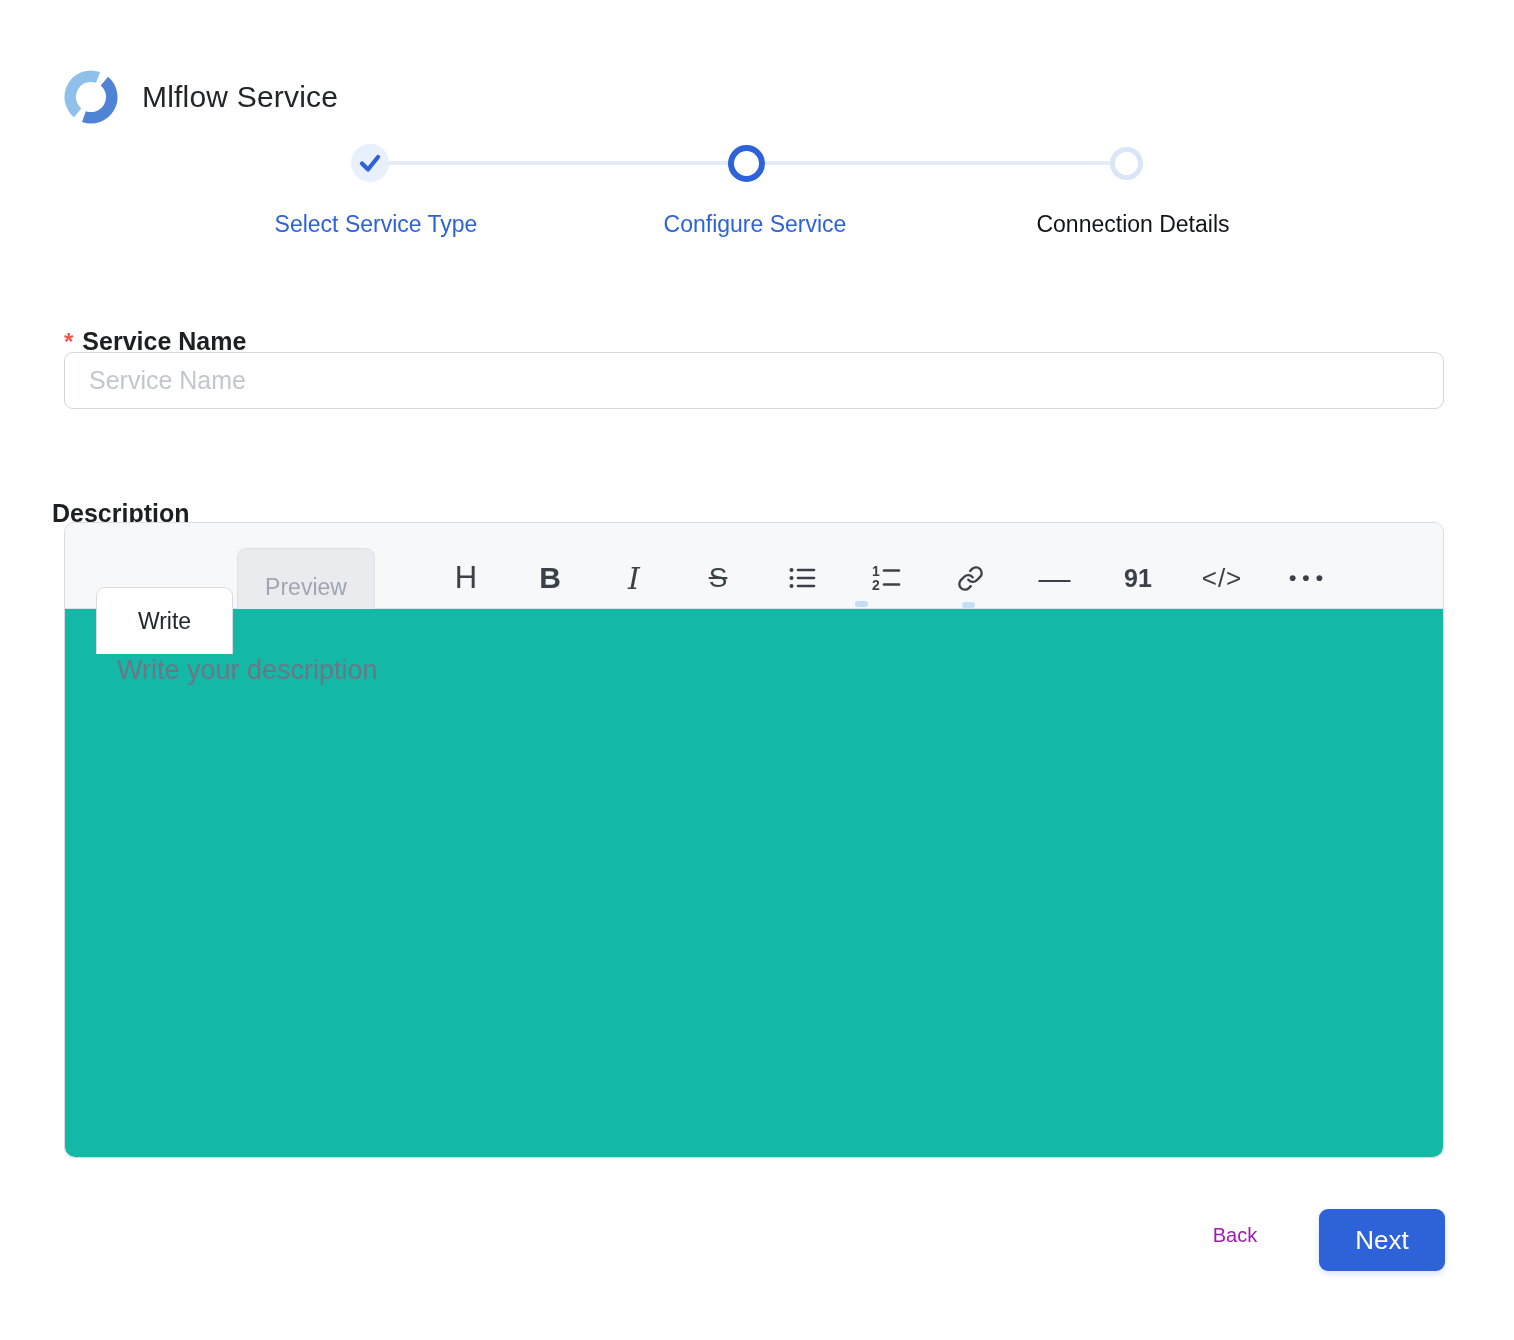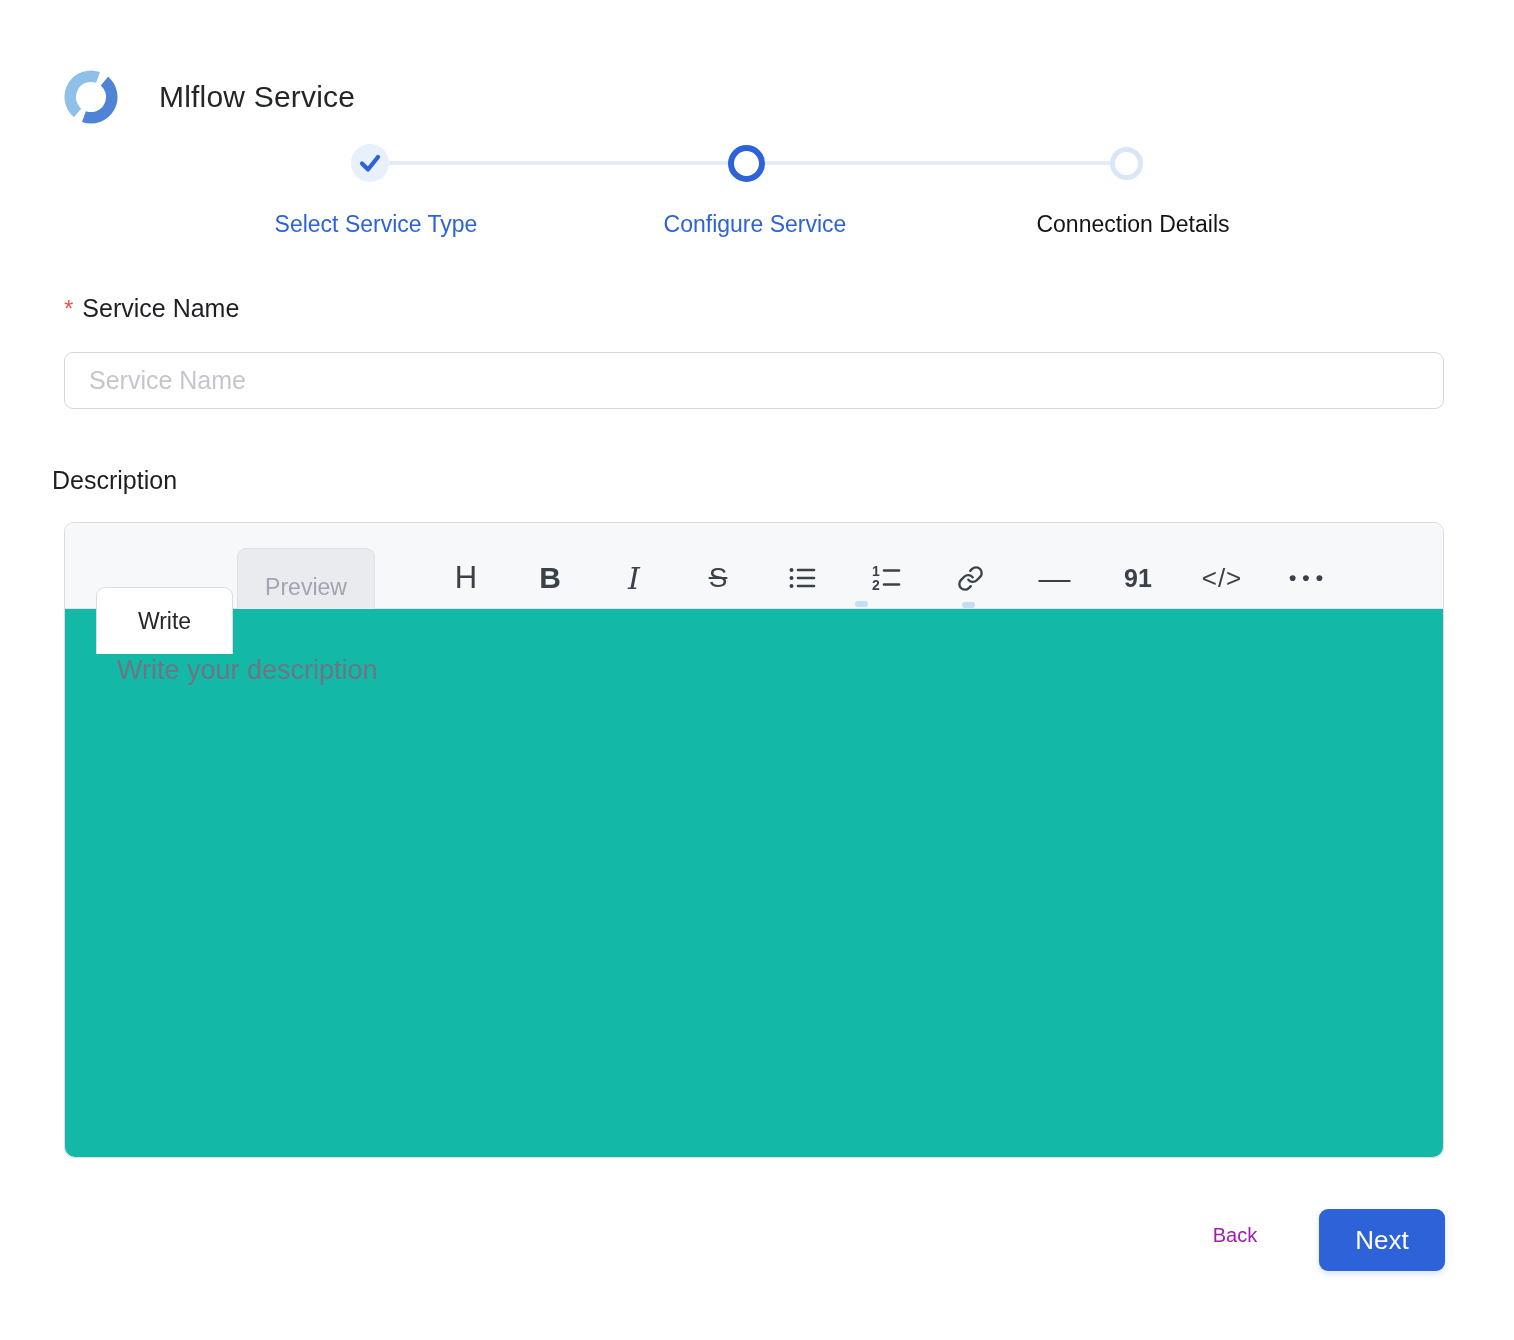--- a/index.html
+++ b/index.html
@@ -2,37 +2,37 @@
 <html><head>
 <meta charset="utf-8">
 <style>
   html,body{margin:0;padding:0;background:#ffffff;}
   .page{
     position:relative;width:1514px;height:1340px;background:#ffffff;
     font-family:"Liberation Sans", sans-serif;color:#1d1f23;overflow:hidden;
   }
   
   .logo{position:absolute;left:64px;top:70px;width:54px;height:54px;}
-  .app-title{position:absolute;left:142px;top:80px;font-size:30px;font-weight:500;color:#232629;letter-spacing:.2px;margin-left:17px;}
+  .app-title{position:absolute;left:142px;top:80px;font-size:30px;font-weight:500;color:#232629;letter-spacing:.2px;}
   
   .step-line{position:absolute;height:4px;background:#e4ecf9;border-radius:2px;}
   .line-1{left:386px;top:161px;width:344px;}
   .line-2{left:762px;top:161px;width:349px;}
   .step-circle{position:absolute;border-radius:50%;box-sizing:border-box;background:#ffffff;cursor:pointer;}
   .step-done{left:351px;top:144px;width:38px;height:38px;background:#e7f0fb;display:flex;align-items:center;justify-content:center;}
   .step-active{left:728px;top:145px;width:37px;height:37px;border:6px solid #2d62d8;}
   .step-next{left:1110px;top:147px;width:33px;height:33px;border:5px solid #d9e6f6;}
   .step-label{position:absolute;top:211px;width:260px;text-align:center;font-size:23px;font-weight:500;cursor:pointer;}
   .step-label.blue{color:#2d62d8;}
   .step-label.dark{color:#141518;}
   .sl-1{left:246px;}
   .sl-2{left:625px;}
   .sl-3{left:1003px;}
   
-  .field-label{position:absolute;font-size:25px;font-weight:400;color:#1d1f23;}
+  .field-label{position:absolute;font-size:25px;font-weight:700;color:#1d1f23;margin-top:33px;}
   .lbl-service{left:64px;top:294px;}
   .lbl-desc{left:52px;top:466px;}
   .req{color:#f1564d;margin-right:9px;font-size:24px;}
   .text-input{
     position:absolute;left:64px;top:352px;width:1380px;height:57px;box-sizing:border-box;
     border:1px solid #d3d7dd;border-radius:9px;padding:0 24px;font-size:25px;
     font-family:"Liberation Sans", sans-serif;color:#3c4254;outline:none;background:#fff;
   }
   .text-input::placeholder{color:#c3c7cd;}
   

